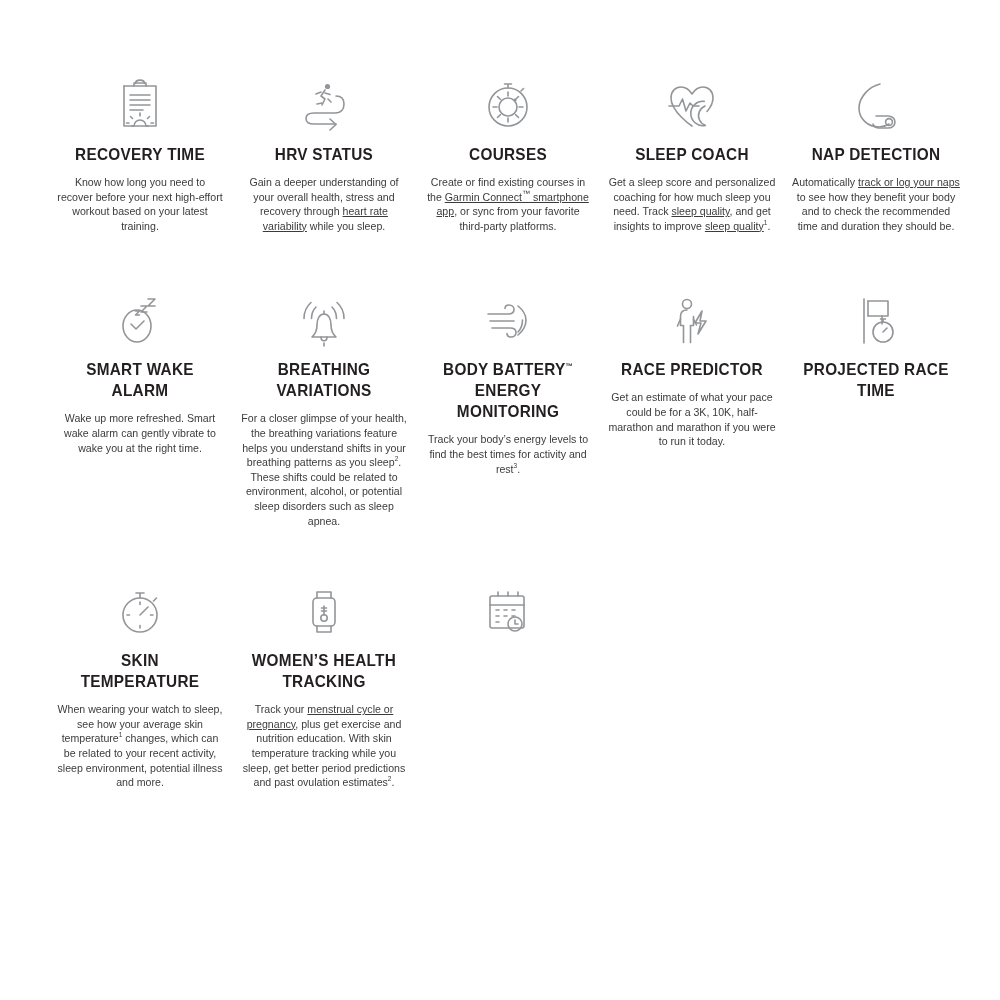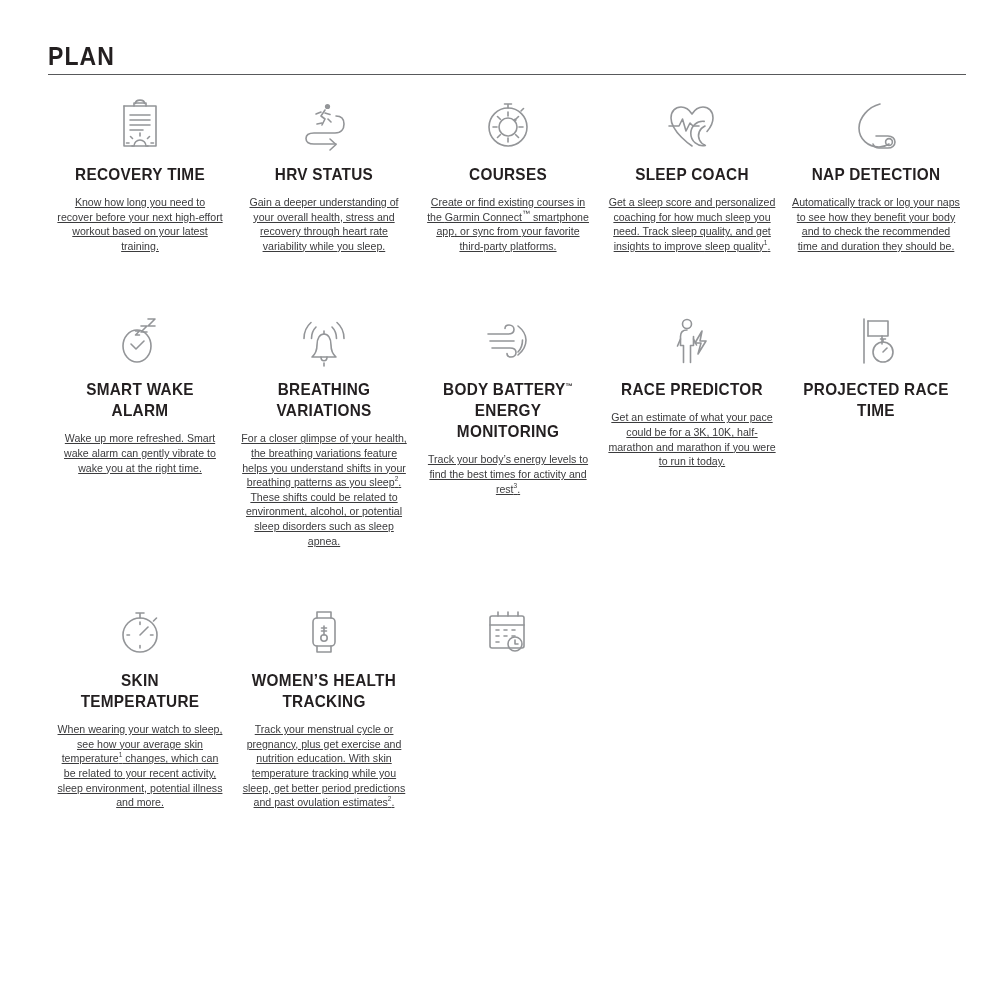--- a/index.html
+++ b/index.html
@@ -40,21 +40,21 @@
   .title-rule {
     margin-top: 4px;
     height: 1px;
     background: #58595b;
     width: 918px;
   }
   
   .grid {
     position: absolute;
     left: 48px;
-    top: 84px;
+    top: 64px;
     width: 920px;
     display: grid;
     grid-template-columns: repeat(5, 184px);
   }
   .card {
     box-sizing: border-box;
     padding: 8px 6px 0 6px;
     text-align: center;
   }
   .card-icon {
@@ -77,21 +77,20 @@
     margin: 0 0 10px 0;
     transform: scaleX(0.93);
   }
   .card-body {
     font-family: "Liberation Sans", sans-serif;
     font-size: 10.6px;
     line-height: 14.6px;
     color: #3b3b3d;
     margin: 0;
     padding: 0 2px;
-    text-decoration: underline;
   }
   .card-body a,
   .lnk {
     color: #3b3b3d;
     text-decoration: underline;
     text-underline-offset: 1px;
   }
   sup {
     font-size: 6.5px;
     vertical-align: super;
@@ -116,24 +115,20 @@
   .icon-fill {
     fill: #939598;
     stroke: none;
   }
 </style>
 </head>
 <body>
 
 <div class="page">
 
-  <div class="section-header">
-    <div class="section-title">PLAN</div>
-    <div class="title-rule"></div>
-  </div>
 
   <div class="grid">
 
     <div class="card">
       <div class="card-icon">
         <svg width="60" height="56" viewBox="0 0 60 56">
           <g class="icon-stroke">
             <path d="M14 8 h32 v40 h-9"></path>
             <path d="M14 8 v40 h9"></path>
             <path d="M24 8 v-3 h12 v3"></path>

